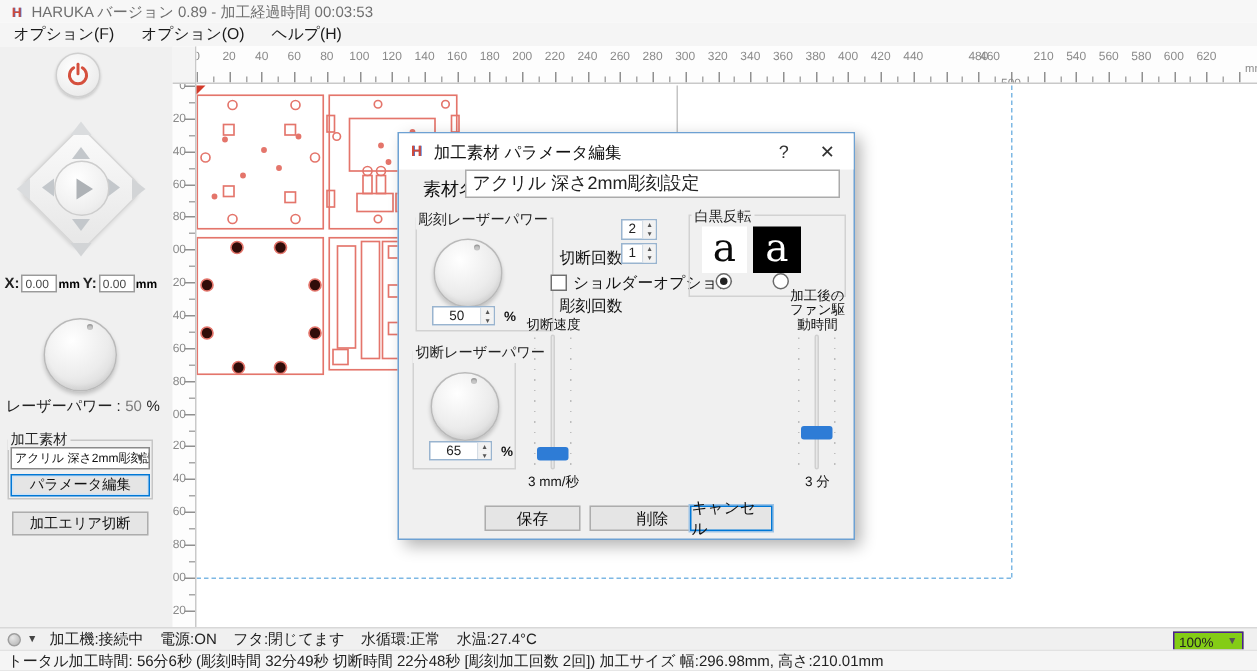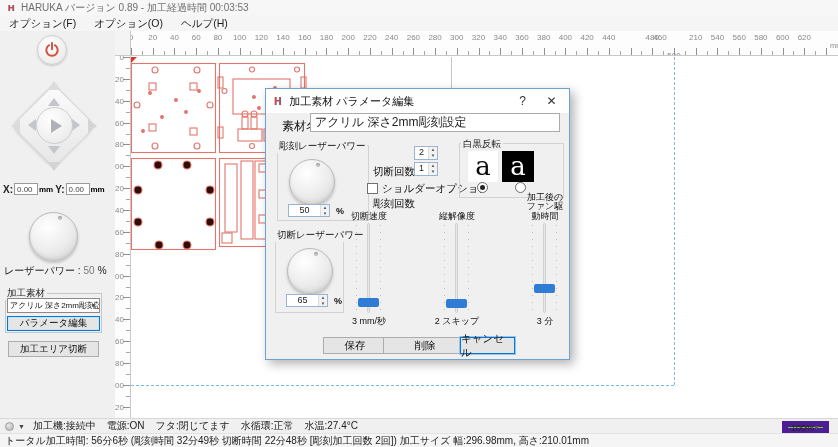--- a/index.html
+++ b/index.html
@@ -150,33 +150,33 @@
                         background:#e7e7e7; border:1px solid #d0d0d0; border-radius:2px; }
   .slider-body .ticks { position:absolute; top:2px; width:1px; height:86px;
         background-image:repeating-linear-gradient(#bdbdbd 0 1px, transparent 1px 7px); }
   .ticks.left { left:9px; } .ticks.right { left:33px; }
   .slider-body .thumb { position:absolute; left:11px; width:21px; height:9px; background:#2e7cd6;
                         border-radius:2px; }
   .slider-value { height:16px; font-size:9px; color:#111; display:flex; align-items:center;
                   white-space:nowrap; }
   .dlg-btnrow .btn { position:absolute; top:248px; height:17px; font-size:10.5px; }
   .btn-save { left:57px; width:64px; }
-  .btn-delete { left:117px; width:84px; }
+  .btn-delete { left:127px; width:84px; }
   .btn-cancel { left:194px; width:55px; border:1px solid #0078d7; box-shadow:0 0 0 1px #9dc3e6; }
 
   
   .statusbar1 { position:absolute; left:0; top:418px; width:838px; height:15px; background:#f0f0f0;
                 border-top:1px solid #d8d8d8; display:flex; align-items:center; font-size:10px;
                 color:#222; }
   .status-led { width:9px; height:9px; border-radius:50%; margin-left:5px;
                 background:radial-gradient(circle at 35% 30%, #e8e8e8, #b2b2b2); border:1px solid #9d9d9d; }
   .status-caret { font-size:7px; color:#444; margin:0 8px 0 4px; }
   .status-seg { margin-right:11px; white-space:nowrap; }
   .zoom-select { position:absolute; right:9px; top:2px; width:47px; height:13px; background:#84cc16;
-                 border:6px solid #4c1d95; font-size:9px; display:flex; align-items:center;
+                 border:1px solid #4c1d95; font-size:9px; display:flex; align-items:center;
                  padding-left:3px; color:#222; }
   .zoom-select .sel-caret { position:absolute; right:3px; font-size:7px; color:#555; }
   .statusbar2 { position:absolute; left:0; top:433px; width:838px; height:14px; background:#f5f5f5;
                 border-top:1px solid #e2e2e2; display:flex; align-items:center; padding-left:5px;
                 font-size:10px; color:#222; white-space:nowrap; }
 </style>
 </head>
 <body>
 
 <div id="app">
@@ -536,30 +536,20 @@
           <div class="slider-label">切断速度</div>
           <div class="slider-body">
             <div class="ticks left"></div>
             <div class="track"></div>
             <div class="ticks right"></div>
             <div class="thumb" style="top: 75px;"></div>
           </div>
           <div class="slider-value">3 mm/秒</div>
         </div>
         <div class="slider-col">
-          <div class="slider-label">縦解像度</div>
-          <div class="slider-body">
-            <div class="ticks left"></div>
-            <div class="track"></div>
-            <div class="ticks right"></div>
-            <div class="thumb" style="top: 76px;"></div>
-          </div>
-          <div class="slider-value">2 スキップ</div>
-        </div>
-        <div class="slider-col">
           <div class="slider-label">加工後の
 ファン駆動時間</div>
           <div class="slider-body">
             <div class="ticks left"></div>
             <div class="track"></div>
             <div class="ticks right"></div>
             <div class="thumb" style="top: 61px;"></div>
           </div>
           <div class="slider-value">3 分</div>
         </div>

